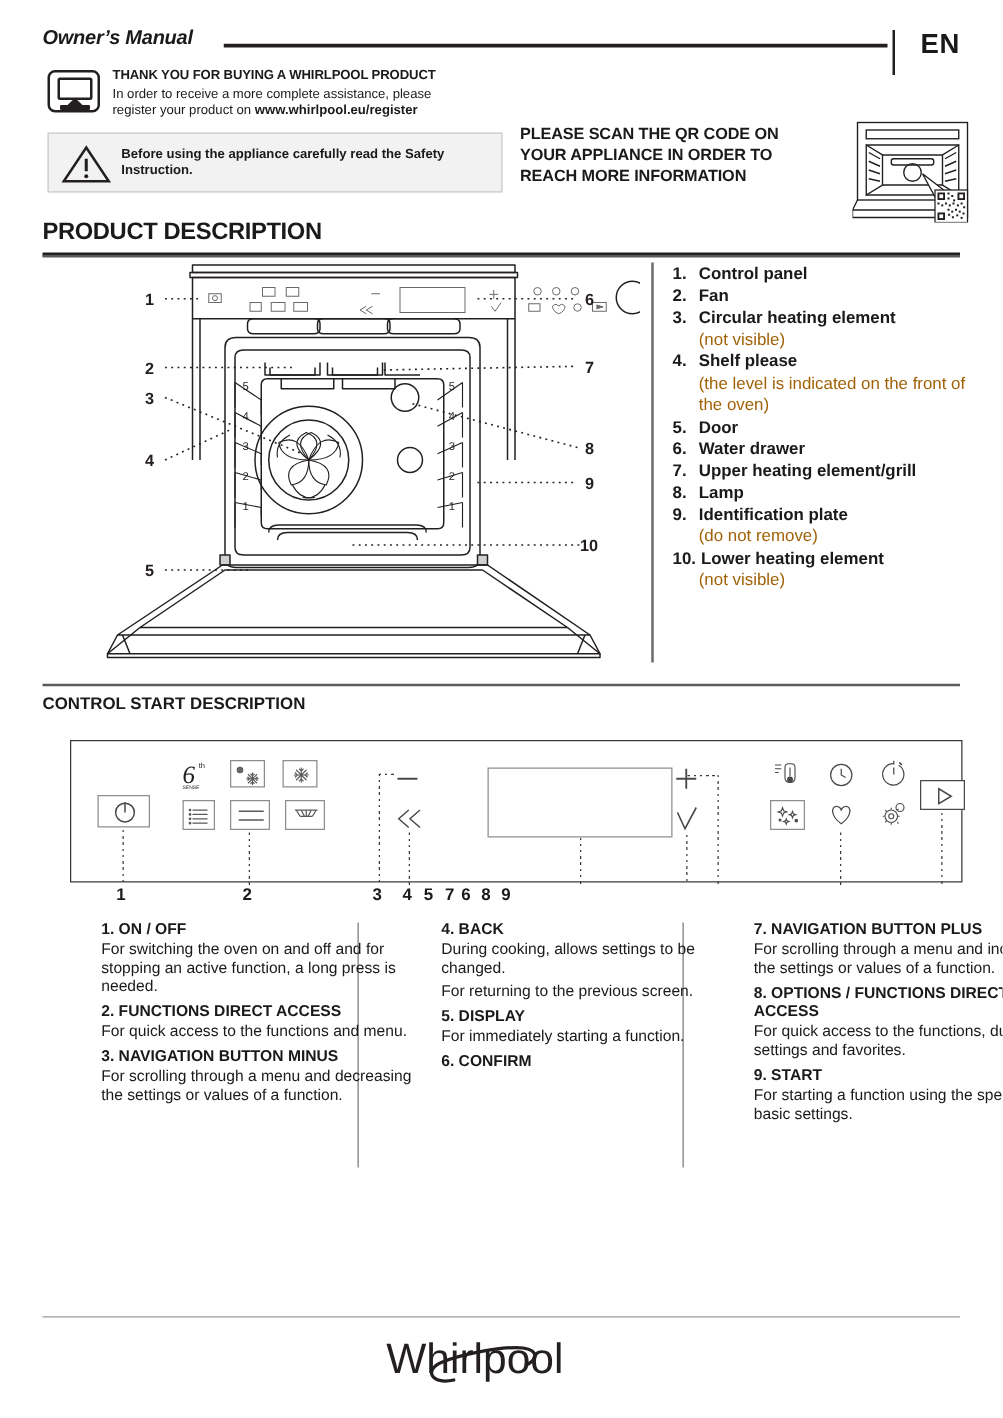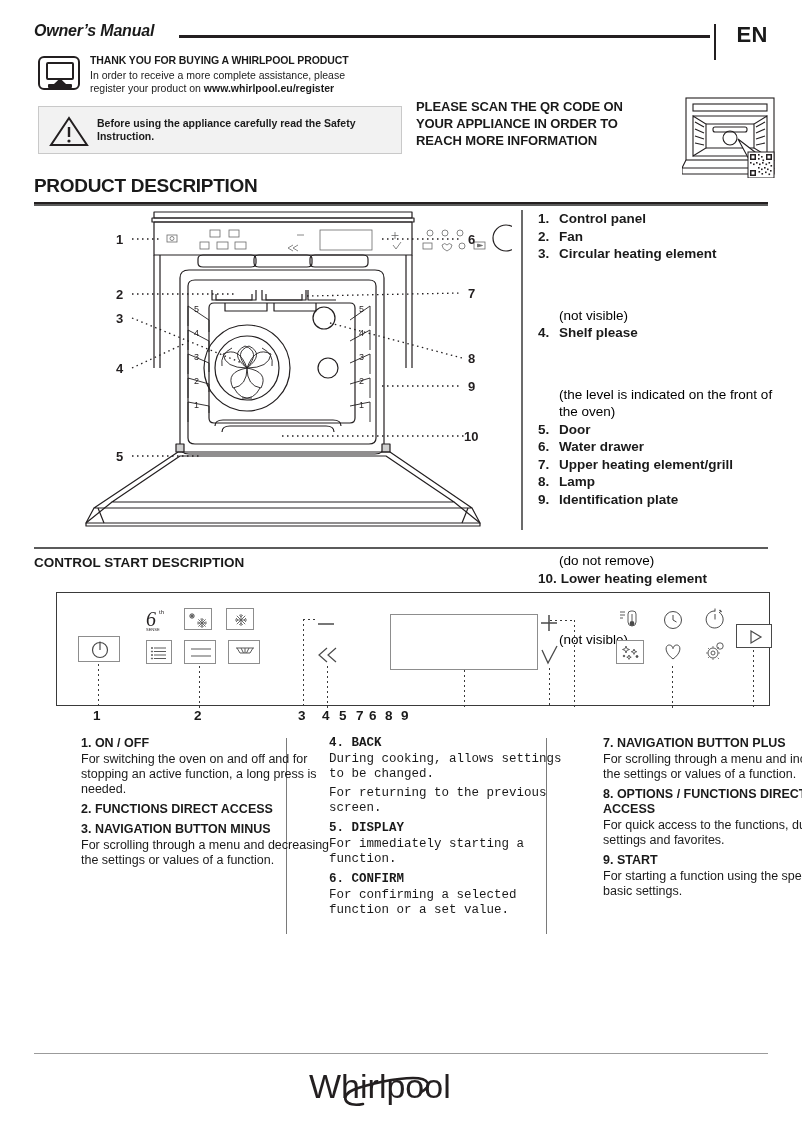--- a/index.html
+++ b/index.html
@@ -96,21 +96,21 @@
 
   .oven-figure { position:absolute; left:82px; top:208px; width:430px; height:330px; }
   .legend-divider { position:absolute; left:521px; top:210px; width:1.5px; height:320px; background:#6b6b6b; }
   .legend { position:absolute; left:538px; top:210px; width:240px; font-size:13.5px; }
   .legend li {
     list-style:none; font-weight:bold; line-height:17.5px; margin:0; padding:0;
     display:flex; gap:4px;
   }
   .legend .num { min-width:17px; }
   .legend ul { margin:0; padding:0; }
-  .legend .sub { font-weight:normal; color:#000000; padding-left:21px; line-height:17.5px;margin-top:44px; }
+  .legend .sub { font-weight:normal; color:#a16207; padding-left:21px; line-height:17.5px; }
 
   
   #cp-rule-top { left:34px; top:547px; width:734px; }
   #control-panel-description-title { left:34px; top:555px; font-size:13.5px; letter-spacing:0px; }
 
   .cp-figure { position:absolute; left:56px; top:592px; width:714px; height:140px; }
   .cp-box { position:absolute; left:0; top:0; width:714px; height:114px; border:1.3px solid #3a3a3a; border-top:1.3px solid #3a3a3a; }
   .cp-numbers { position:absolute; left:0; top:116px; width:714px; height:22px; }
   .cp-numbers span { position:absolute; font-size:13.5px; font-weight:bold; }
 
@@ -121,21 +121,21 @@
 
   .display-rect {
     position:absolute; left:334px; top:22px; width:148px; height:56px;
     border:1.2px solid #8d8d8d; background:#fff;
   }
 
   
   .cols { position:absolute; left:34px; top:736px; width:748px; height:210px; }
   .col { position:absolute; top:0; width:240px; font-size:12.5px;margin-left:47px; }
   #col-1 { left:0px; width:250px; }
-  #col-2 { left:248px; width:248px;font-family:Liberation Mono, monospace; }
+  #col-2 { left:272px; width:248px; }
   #col-3 { left:522px; width:254px; }
   .col-div { position:absolute; top:2px; width:1.2px; height:196px; background:#7a7a7a; }
   #col-div-1 { left:252px; }
   #col-div-2 { left:512px; }
 
   .entry-title { font-weight:bold; font-size:12.5px; line-height:15px; margin-top:5px; }
   .entry-title:first-child { margin-top:0; }
   .entry-body { font-size:12.5px; line-height:15px; margin-top:1px; }
   .entry-body + .entry-body { margin-top:4px; }
 
@@ -628,32 +628,32 @@
   </div>
 
   <div class="cols">
     <div class="col-div" id="col-div-1"></div>
     <div class="col-div" id="col-div-2"></div>
 
     <div class="col" id="col-1">
       <div class="entry-title">1. ON / OFF</div>
       <div class="entry-body">For switching the oven on and off and for stopping an active function, a long press is needed.</div>
       <div class="entry-title">2. FUNCTIONS DIRECT ACCESS</div>
+      <div class="entry-body">For quick access to the functions and menu.</div>
       <div class="entry-title">3. NAVIGATION BUTTON MINUS</div>
       <div class="entry-body">For scrolling through a menu and decreasing the settings or values of a function.</div>
     </div>
 
     <div class="col" id="col-2">
       <div class="entry-title">4. BACK</div>
       <div class="entry-body">During cooking, allows settings to be changed.</div>
       <div class="entry-body">For returning to the previous screen.</div>
       <div class="entry-title">5. DISPLAY</div>
       <div class="entry-body">For immediately starting a function.</div>
       <div class="entry-title">6. CONFIRM</div>
-      <div class="entry-body">For confirming a selected function or a set value.</div>
     </div>
 
     <div class="col" id="col-3">
       <div class="entry-title">7. NAVIGATION BUTTON PLUS</div>
       <div class="entry-body">For scrolling through a menu and increasing the settings or values of a function.</div>
       <div class="entry-title">8. OPTIONS / FUNCTIONS DIRECT ACCESS</div>
       <div class="entry-body">For quick access to the functions, duration, settings and favorites.</div>
       <div class="entry-title">9. START</div>
       <div class="entry-body">For starting a function using the specified or basic settings.</div>
     </div>

